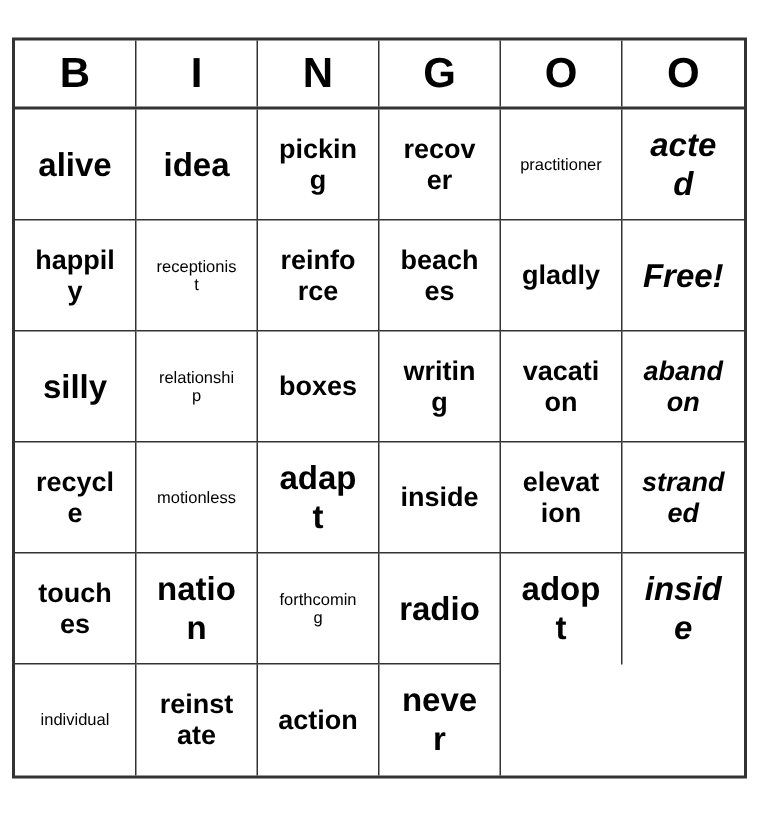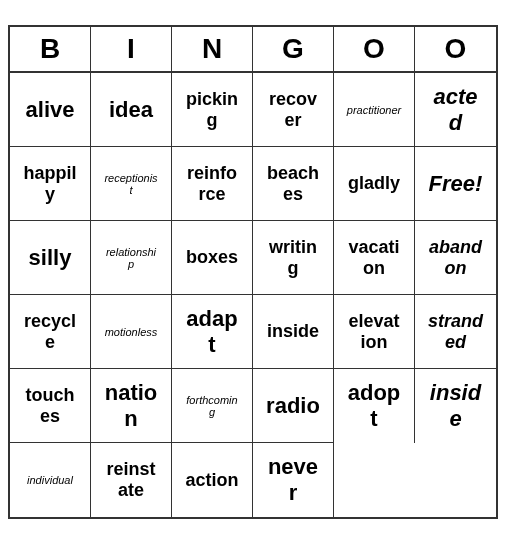--- a/index.html
+++ b/index.html
@@ -52,21 +52,20 @@
     .cell-text.large {
       font-size: 22px;
       font-weight: bold;
     }
     .cell-text.medium {
       font-size: 18px;
       font-weight: bold;
     }
     .cell-text.small {
       font-size: 11px;
-      font-style: italic;
     }
   </style>
 </head>
 <body>
 
 <div class="bingo-card">
   <div class="header-row">
   <div class="header-cell">B</div>
       <div class="header-cell">I</div>
       <div class="header-cell">N</div>

